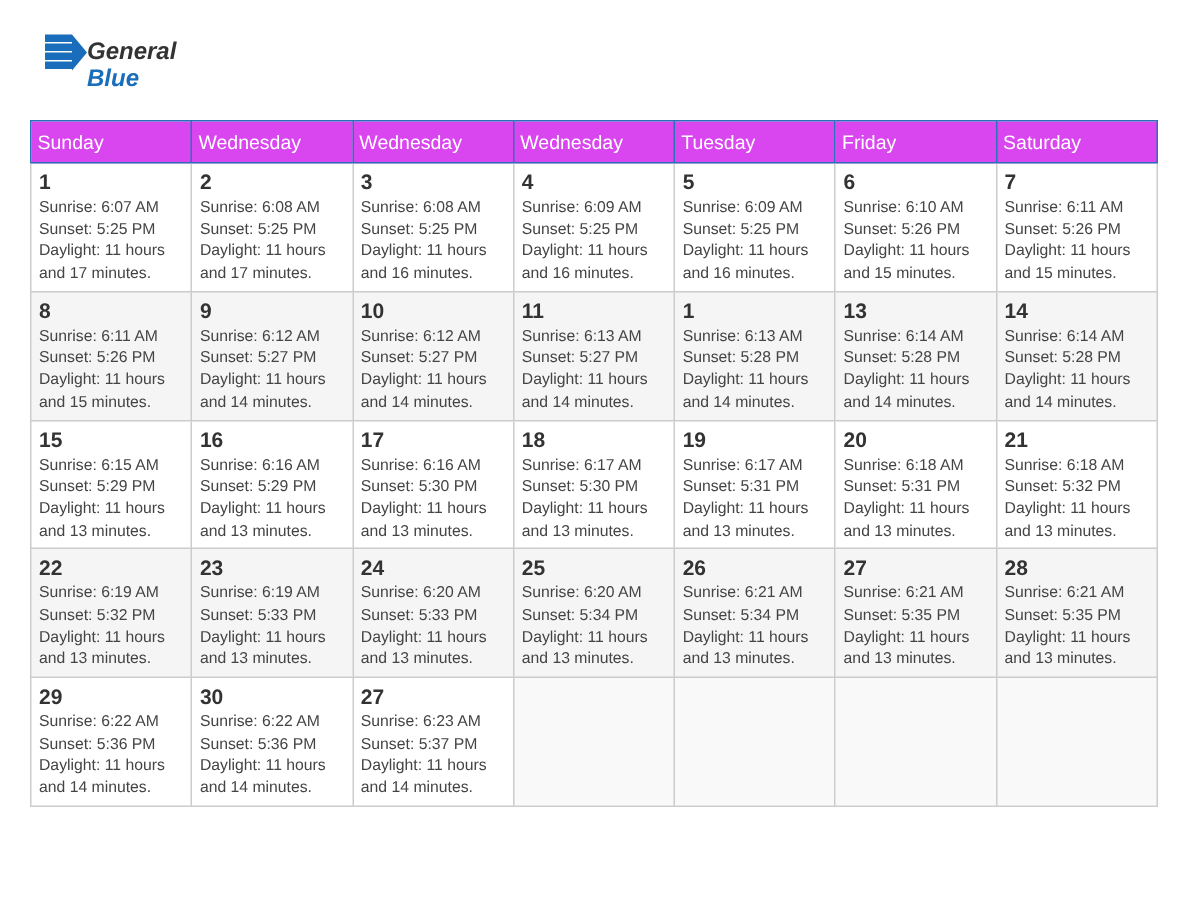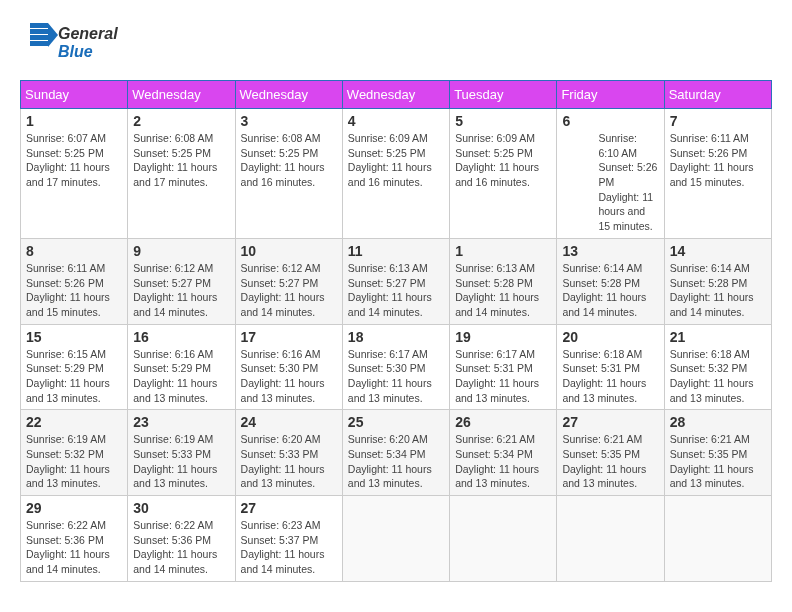--- a/index.html
+++ b/index.html
@@ -137,21 +137,21 @@
 Daylight: 11 hours and 16 minutes.</div>
         </td>
         <td>
           <div class="day-num">5</div>
           <div class="day-info" style="white-space: pre-line;">Sunrise: 6:09 AM
 Sunset: 5:25 PM
 Daylight: 11 hours and 16 minutes.</div>
         </td>
         <td>
           <div class="day-num">6</div>
-          <div class="day-info" style="white-space: pre-line; margin-left: 36px;">Sunrise: 6:10 AM
+          <div class="day-info" style="white-space: pre-line;">Sunrise: 6:10 AM
 Sunset: 5:26 PM
 Daylight: 11 hours and 15 minutes.</div>
         </td>
         <td>
           <div class="day-num">7</div>
           <div class="day-info" style="white-space: pre-line;">Sunrise: 6:11 AM
 Sunset: 5:26 PM
 Daylight: 11 hours and 15 minutes.</div>
         </td>
       </tr>

